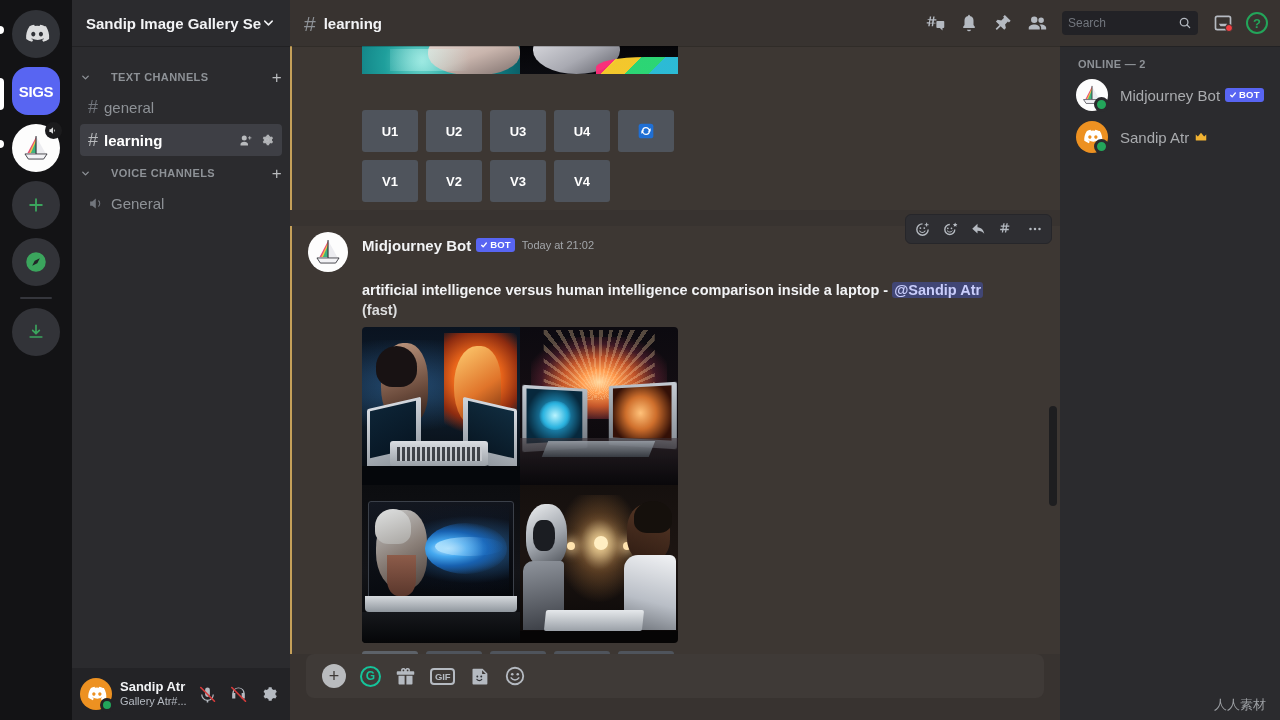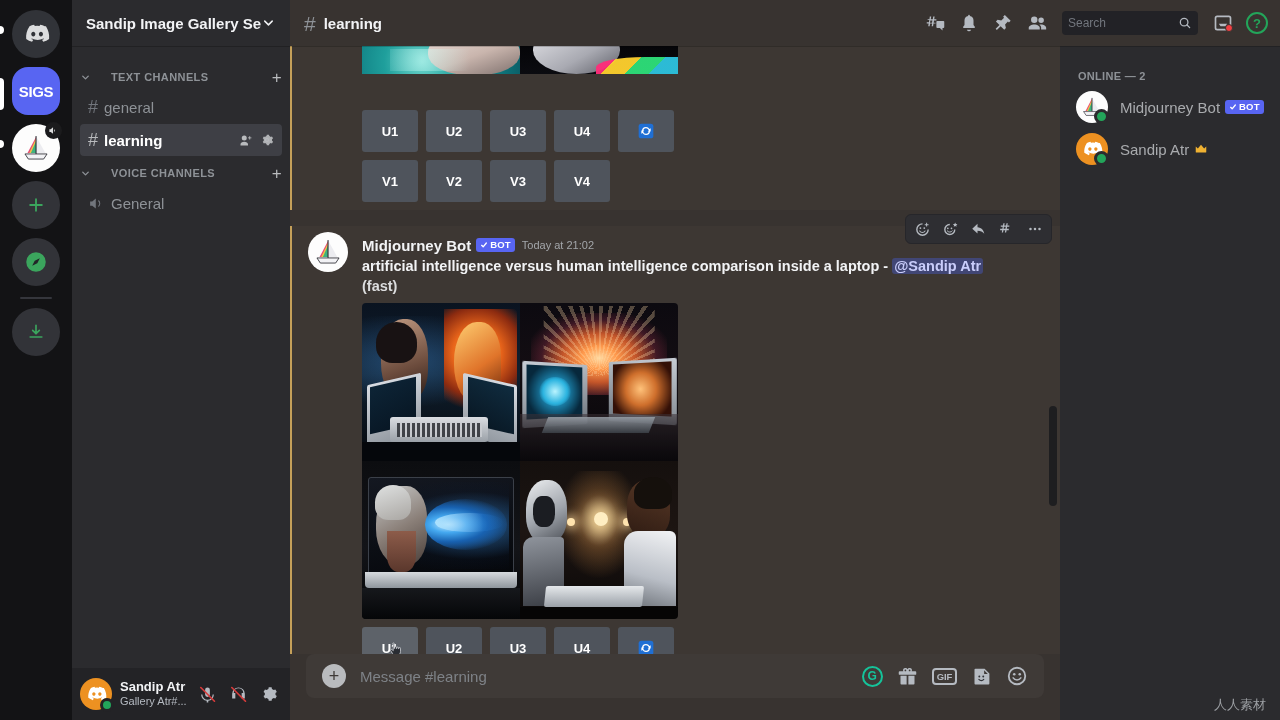--- a/index.html
+++ b/index.html
@@ -129,21 +129,21 @@
     border-radius:50%; background:#fdfdfd; display:flex; align-items:center; justify-content:center;
   }
   .mhead { display:flex; align-items:center; gap:5px; height:22px; }
   .mname { font-weight:bold; font-size:15px; color:#f2f3f5; }
   .botbadge {
     background:#5865f2; color:#fff; font-size:9.5px; font-weight:bold;
     border-radius:3px; padding:1px 4px; display:flex; align-items:center; gap:2px;
     line-height:1.2; letter-spacing:.2px;
   }
   .mts { font-size:11px; color:#a3a6aa; margin-left:2px; }
-  .mtext { font-size:14.5px; color:#f2f3f5; font-weight:bold; line-height:1.35; padding:1px 0 3px; }
+  .mtext { font-size:14.5px; color:#f2f3f5; font-weight:bold; line-height:1.35; padding:1px 0 3px;margin-top:24px; }
   .mention { background:#414675; color:#c9cdfb; border-radius:3px; padding:0 2px; }
   .fasttxt { font-weight:bold; color:#dcddde; }
 
   .msg-actions {
     position:absolute; right:8px; top:-12px; background:#2e2e32;
     border:1px solid #26262a; border-radius:6px; height:30px;
     display:flex; align-items:center; padding:0 3px; gap:1px;
   }
   .ma-btn { width:27px; height:26px; display:flex; align-items:center; justify-content:center; color:#b5bac1; cursor:pointer; border-radius:4px; }
 
@@ -168,21 +168,21 @@
     display:flex; align-items:center; padding:0 16px 0 16px; gap:14px;
   }
   .cplus { width:24px; height:24px; border-radius:50%; background:#b9bbbe; color:#3f3a37; display:flex; align-items:center; justify-content:center; font-size:18px; line-height:1; cursor:pointer; flex:0 0 24px; }
   .cinput { flex:1; color:#7e8287; font-size:15px; }
   .cicons { display:flex; align-items:center; gap:14px; color:#b5bac1; }
   .cicon { cursor:pointer; display:flex; align-items:center; justify-content:center; }
   .gram { width:21px; height:21px; border-radius:50%; border:2px solid #15c39a; color:#15c39a; font-size:12px; font-weight:bold; display:flex; align-items:center; justify-content:center; }
   .gifbox { border:2px solid #b5bac1; border-radius:4px; font-size:9.5px; font-weight:bold; padding:1px 3px; color:#b5bac1; letter-spacing:-.2px; }
 
   
-  .members { width:220px; flex:0 0 220px; background:#2b2b2e; padding:24px 0 0 0; }
+  .members { width:220px; flex:0 0 220px; background:#2b2b2e; padding:12px 0 0 0; }
   .mtitle { font-size:11px; font-weight:bold; color:#8e9297; letter-spacing:.3px; padding:0 8px 4px 18px; text-transform:uppercase; }
   .mrow { display:flex; align-items:center; gap:12px; height:42px; margin:0 8px; padding:0 8px; border-radius:4px; cursor:pointer; }
   .mrow .mav-wrap { position:relative; width:32px; height:32px; flex:0 0 32px; }
   .mrow .mav { width:32px; height:32px; border-radius:50%; display:flex; align-items:center; justify-content:center; background:#fdfdfd; }
   .mrow .mav.orange { background:#ed9121; }
   .mname2 { font-size:15px; color:#a9abae; font-weight:500; display:flex; align-items:center; gap:5px; white-space:nowrap; }
   .sdot2 { position:absolute; right:-1px; bottom:-1px; width:9px; height:9px; border-radius:50%; background:#23a55a; border:3px solid #2b2b2e; box-sizing:content-box; }
 
   
   .wm-rrcg {
@@ -591,21 +591,20 @@
               <div class="mjbtn ghost"></div>
             </div>
           </div>
 
           <div class="scrollbar"></div>
         </div>
 
         <div class="composer">
           <div class="cbox">
             <span class="cplus">+</span>
-            <span class="cinput">Message #learning</span>
             <span class="cicons">
               <span class="cicon">
                 <span class="gram">G</span>
               </span>
               <span class="cicon">
                 <svg width="21" height="21" viewBox="0 0 24 24" fill="#b5bac1">
                   <path d="M4 11h16v9a1 1 0 0 1-1 1h-6v-10h-2v10H5a1 1 0 0 1-1-1v-9Zm-1-5h4.2A2.6 2.6 0 0 1 9.9 2.2 2.6 2.6 0 0 1 12 3.6a2.6 2.6 0 0 1 2.1-1.4A2.6 2.6 0 0 1 16.8 6H21a1 1 0 0 1 1 1v2a1 1 0 0 1-1 1H3a1 1 0 0 1-1-1V7a1 1 0 0 1 1-1Zm6.6 0a1 1 0 1 0 0-2 1 1 0 0 0 0 2Zm4.8 0a1 1 0 1 0 0-2 1 1 0 0 0 0 2Z"></path>
                 </svg>
               </span>
               <span class="cicon">

